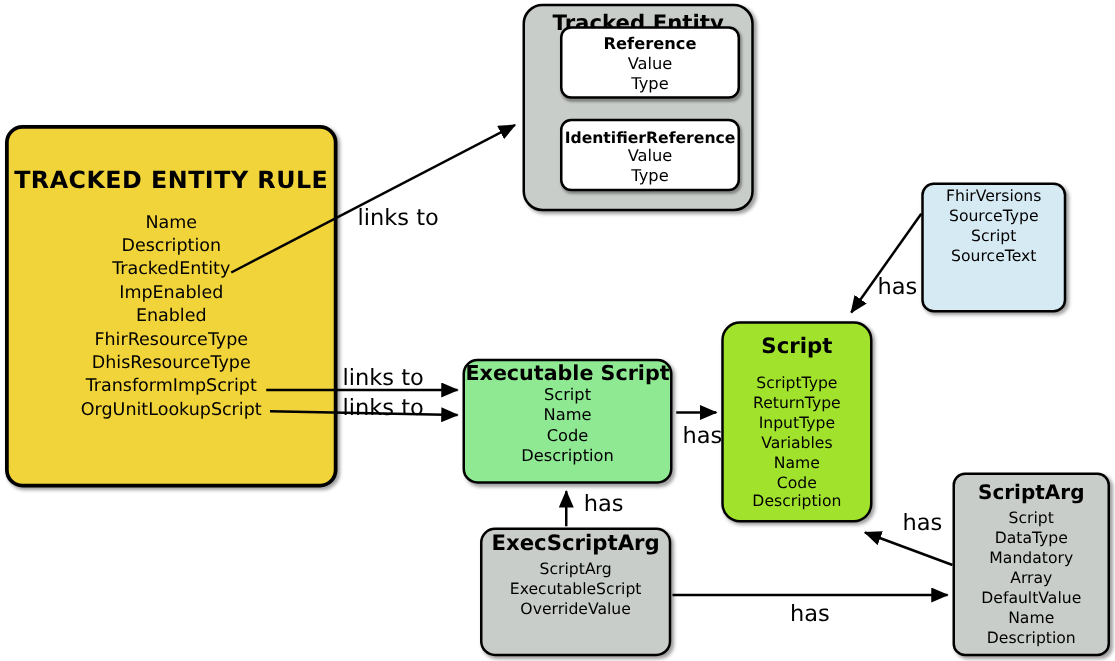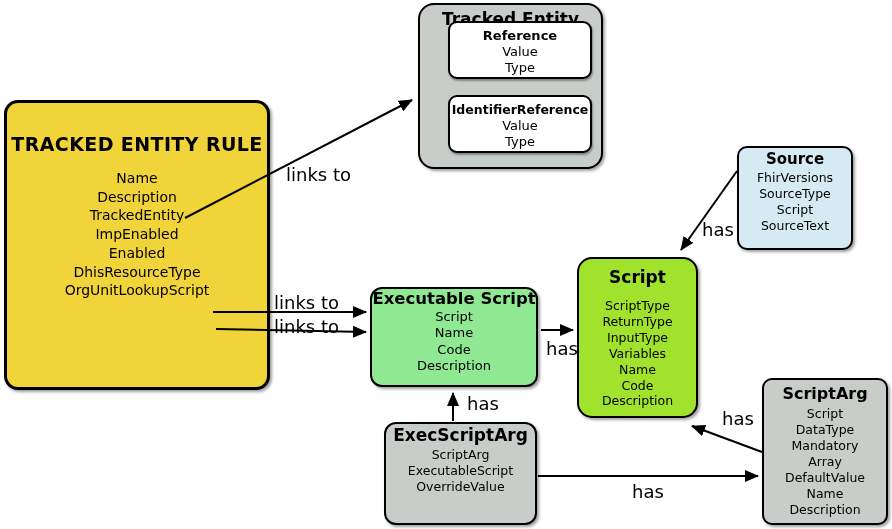--- a/index.html
+++ b/index.html
@@ -97,21 +97,23 @@
   </svg>
 
   <div class="entity" id="ter" style="background-color: rgb(241, 211, 58); border-radius: 14px;">
     <div class="title">TRACKED ENTITY RULE</div>
     <div class="fields">
       <div>Name</div>
       <div>Description</div>
       <div>TrackedEntity</div>
       <div>ImpEnabled</div>
       <div>Enabled</div>
+      <div>FhirResourceType</div>
       <div>DhisResourceType</div>
+      <div>TransformImpScript</div>
       <div>OrgUnitLookupScript</div>
     </div>
   </div>
 
   <div class="entity" id="te" style="background-color: rgb(201, 205, 201);">
     <div class="title">Tracked Entity</div>
     <div class="sub" id="sub-ref" style="background-color: rgb(255, 255, 255);">
       <div class="title">Reference</div>
       <div class="fields">
         <div>Value</div>
@@ -121,21 +123,20 @@
     <div class="sub" id="sub-idref" style="background-color: rgb(255, 255, 255);">
       <div class="title">IdentifierReference</div>
       <div class="fields">
         <div>Value</div>
         <div>Type</div>
       </div>
     </div>
   </div>
 
   <div class="entity" id="source" style="background-color: rgb(214, 234, 243);">
-    <div class="title">Source</div>
     <div class="fields">
       <div>FhirVersions</div>
       <div>SourceType</div>
       <div>Script</div>
       <div>SourceText</div>
     </div>
   </div>
 
   <div class="entity" id="script" style="background-color: rgb(161, 226, 44);">
     <div class="title">Script</div>

